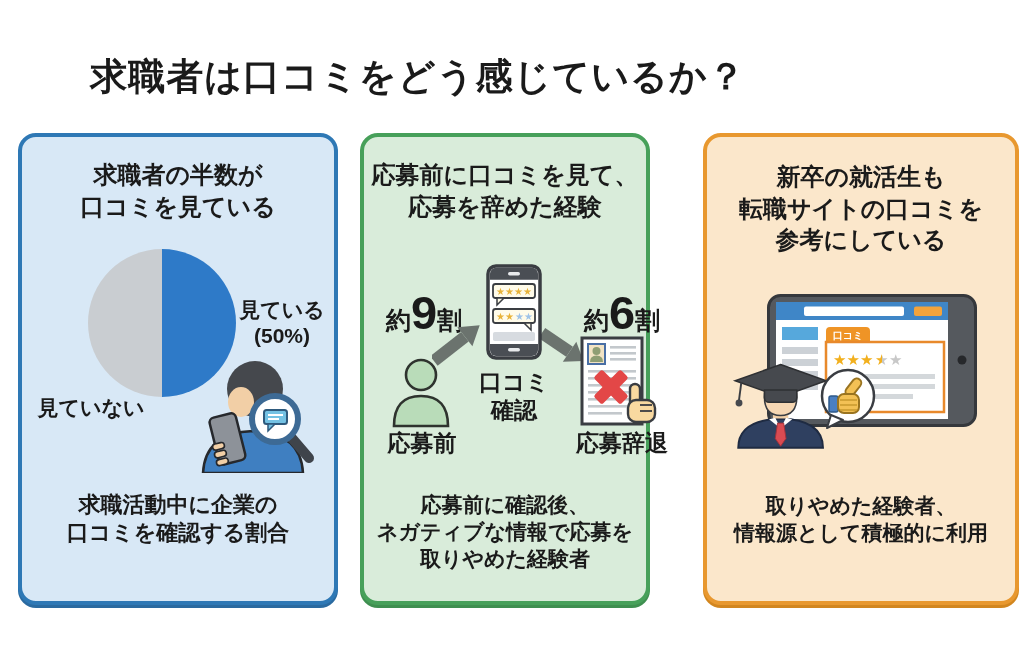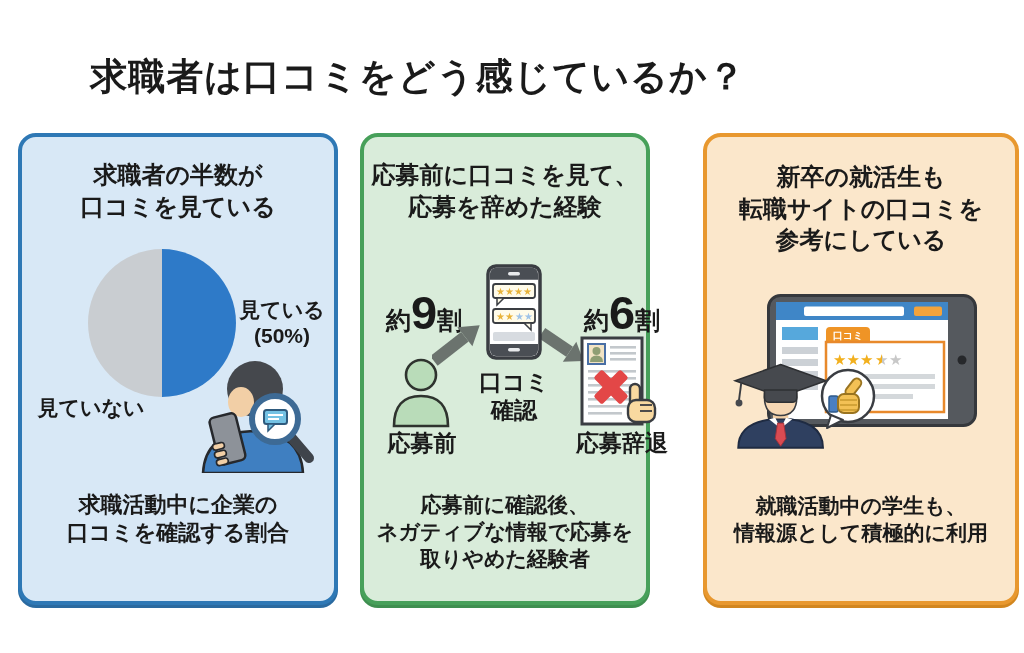--- a/index.html
+++ b/index.html
@@ -240,17 +240,17 @@
       <circle cx="32" cy="29" r="26" fill="#ffffff" stroke="#3a3d42" stroke-width="2.5"></circle>
       <polygon points="15,48 27,53 11,61" fill="#ffffff" stroke="#3a3d42" stroke-width="2" stroke-linejoin="round"></polygon>
       <rect x="13" y="29" width="9" height="16" rx="2" fill="#4a7fc1" stroke="#2e5a8a" stroke-width="1.5"></rect>
       <rect x="33" y="10" width="9" height="20" rx="4.5" fill="#f3c155" stroke="#9a7420" stroke-width="2" transform="rotate(38 37 20)"></rect>
       <rect x="22" y="27" width="21" height="19" rx="6" fill="#f3c155" stroke="#9a7420" stroke-width="2"></rect>
       <line x1="24" y1="33" x2="41" y2="33" stroke="#c9992e" stroke-width="1.5"></line>
       <line x1="24" y1="38" x2="41" y2="38" stroke="#c9992e" stroke-width="1.5"></line>
       <line x1="24" y1="43" x2="41" y2="43" stroke="#c9992e" stroke-width="1.5"></line>
     </svg>
 
-    <p class="caption">就職活動中の学生も、
+    <p class="caption">取りやめた経験者、
 情報源として積極的に利用</p>
   </section>
 
 </div>
 
 </body></html>

